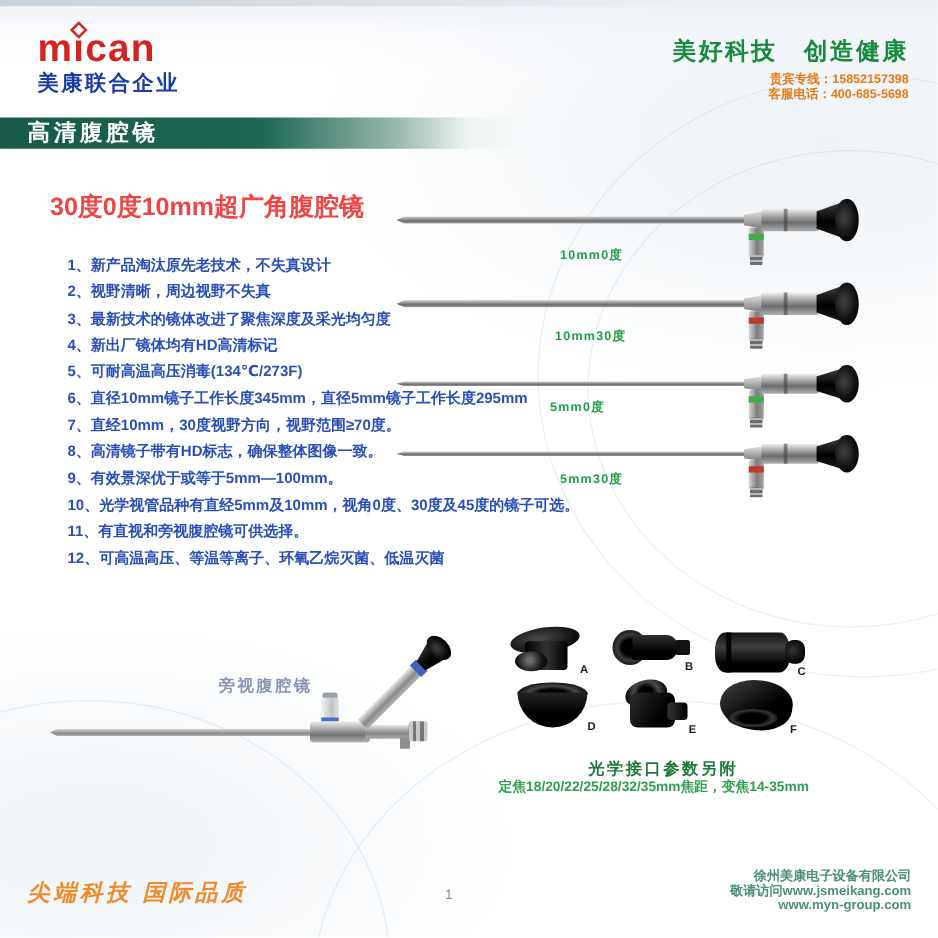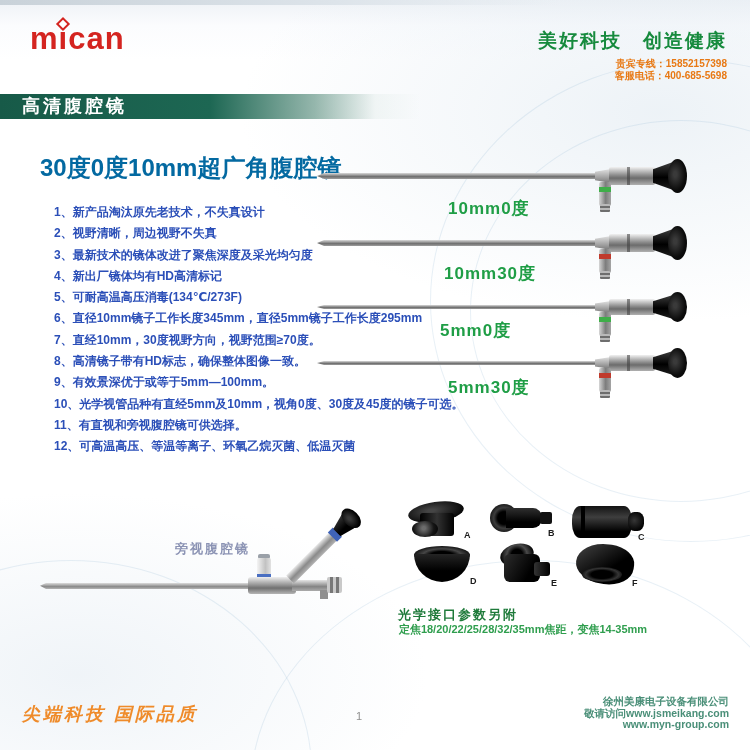--- a/index.html
+++ b/index.html
@@ -30,21 +30,21 @@
   .slogan{font-size:19px;font-weight:bold;color:#168a3d;letter-spacing:2px;}
   .contact{margin-top:4px;font-size:10px;font-weight:bold;color:#e87914;line-height:12px;}
 
   
   .banner{position:absolute;left:0;top:94px;width:750px;height:25px;
         background:linear-gradient(90deg,#175a48 0%,#1d6753 28%,rgba(65,125,106,.55) 42%,rgba(210,225,220,.25) 50%,rgba(255,255,255,0) 56%);}
   .banner span{display:block;padding-left:22px;line-height:25px;font-size:18px;
         font-weight:bold;color:#ffffff;letter-spacing:3px;}
 
   
-  .section-title{position:absolute;left:40px;top:152px;font-size:24px;font-weight:bold;color:#0369a1;}
+  .section-title{position:absolute;left:40px;top:152px;font-size:20px;font-weight:bold;color:#ef4444;}
   ul.features{position:absolute;left:38px;top:186px;margin:16px;padding:0;list-style:none;}
   ul.features li{height:21.3px;line-height:21.3px;font-size:12px;font-weight:bold;
         color:#2b4fb8;white-space:nowrap;}
 
   
   .scope{position:absolute;width:372px;height:66px;}
   .scope div{position:absolute;}
   .scope .shaft{left:2px;background:linear-gradient(180deg,#d9d9d9,#6f6f6f 60%,#9e9e9e);
         clip-path:polygon(0 50%,7px 0,100% 0,100% 100%,7px 100%);}
   .s10 .shaft{top:27px;width:280px;height:6px;}
@@ -68,21 +68,21 @@
   .scope .postTip{left:285px;top:58px;width:10px;height:8px;border-radius:1px;
         background:repeating-linear-gradient(180deg,#b9b9b9 0 2px,#6e6e6e 2px 4px);}
   .s5 .postTip{top:57px;}
   .scope .cupCone{left:338px;top:16px;width:20px;height:28px;
         background:linear-gradient(180deg,#3c3c3c,#000 55%,#1d1d1d);
         clip-path:polygon(0 26%,100% 0,100% 100%,0 74%);}
   .s5 .cupCone{top:18px;height:24px;}
   .scope .cupDisc{left:353px;top:13px;width:19px;height:34px;border-radius:50%;
         background:radial-gradient(ellipse at 38% 45%,#3a3a3a 10%,#0c0c0c 60%,#000);}
   .s5 .cupDisc{top:15px;height:30px;}
-  .scope-label{position:absolute;font-size:17px;font-weight:bold;color:#1f9e46;letter-spacing:1px;}
+  .scope-label{position:absolute;font-size:10px;font-weight:bold;color:#1f9e46;letter-spacing:1px;}
 
   
   .sideScope{position:absolute;left:40px;top:498px;width:360px;height:110px;}
   .sideScope div{position:absolute;}
   .sv-shaft{left:0;top:85px;width:216px;height:6px;
         background:linear-gradient(180deg,#dcdcdc,#8a8a8a 60%,#b5b5b5);
         clip-path:polygon(0 45%,6px 0,100% 0,100% 100%,6px 100%);}
   .sv-post{left:217px;top:60px;width:14px;height:22px;border-radius:2px;
         background:linear-gradient(90deg,#f4f4f4,#c2c2c2 60%,#e2e2e2);}
   .sv-post-cap{left:218px;top:56px;width:12px;height:5px;border-radius:2px;background:#9aa0a8;}
@@ -147,21 +147,21 @@
         background:linear-gradient(120deg,#2c2c2c,#000 70%);}
   .ad-e .p3{left:38px;top:18px;width:16px;height:14px;border-radius:3px;
         background:linear-gradient(90deg,#333,#000);}
   .ad-e .ltr{left:55px;top:34px;}
   .ad-f{left:178px;top:48px;width:66px;height:46px;}
   .ad-f .p1{left:0;top:0;width:58px;height:40px;border-radius:55% 45% 50% 50%;transform:rotate(8deg);
         background:linear-gradient(140deg,#3d3d3d 8%,#000 60%);}
   .ad-f .p2{left:6px;top:23px;width:40px;height:15px;border-radius:50%;
         background:radial-gradient(ellipse,#000 38%,#343434 58%,#000 82%);}
   .ad-f .ltr{left:56px;top:34px;}
-  .adapter-caption{position:absolute;left:398px;top:606px;width:265px;text-align:left;
+  .adapter-caption{position:absolute;left:398px;top:606px;width:265px;text-align:center;
         font-size:13px;font-weight:bold;color:#1e7a3a;letter-spacing:2px;}
   .adapter-specs{position:absolute;left:368px;top:622px;width:310px;text-align:center;
         font-size:11px;font-weight:bold;color:#2f9e4e;}
 
   
   .footer-slogan{position:absolute;left:22px;top:702px;font-size:18px;font-weight:bold;
         font-style:italic;color:#ef8b2a;letter-spacing:3px;}
   .page-number{position:absolute;left:356px;top:710px;font-size:11px;color:#8f8f8f;}
   .footer-company{position:absolute;right:48px;top:696px;text-align:right;
         font-size:10.5px;font-weight:bold;color:#4a8f78;line-height:11.5px;}
@@ -172,20 +172,21 @@
 <div class="page">
   <div class="top-strip"></div>
   <div class="swirl sw1"></div>
   <div class="swirl sw2"></div>
   <div class="swirl sw3"></div>
   <div class="swirl sw4"></div>
 
   <div class="logo">
     <div class="logo-brand">mican</div>
     <span class="logo-diamond"></span>
+    <div class="logo-sub">美康联合企业</div>
   </div>
   <div class="header-right">
     <div class="slogan">美好科技　创造健康</div>
     <div class="contact">
       <div><span>贵宾专线：</span><span>15852157398</span></div>
       <div><span>客服电话：</span><span>400-685-5698</span></div>
     </div>
   </div>
 
   <div class="banner">

